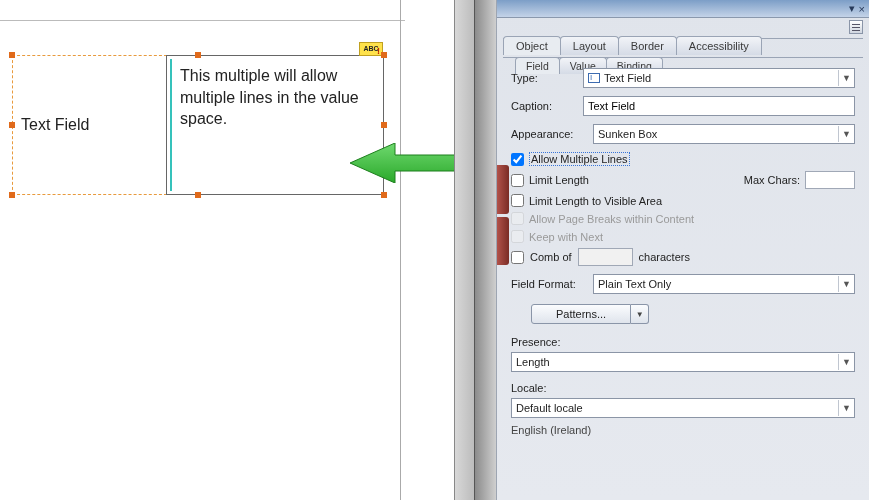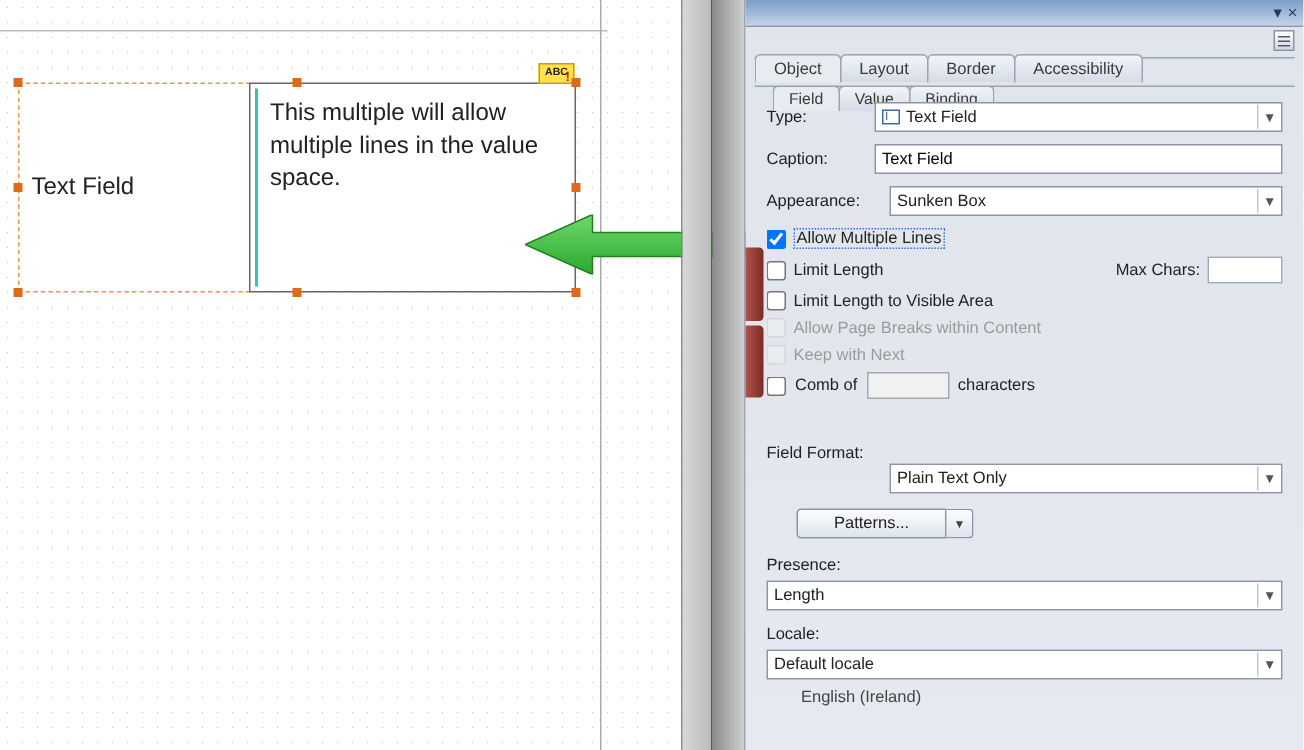--- a/index.html
+++ b/index.html
@@ -58,30 +58,30 @@
 .chk-row.disabled { color: #9a9a9a; }
 .chk-row.disabled input{opacity:0.55;}
 .chk-row .spacer { flex: 1; }
 .chk-row .mini-input { width: 50px; height: 18px; border: 1px solid #a0a8b6; background: #fff; padding: 0 3px; font-size: 11px; font-family: inherit; }
 .highlight-box { display: inline-block; border: 1px dotted #3875d7; padding: 0 1px; }
 
 .comb-row { display: flex; align-items: center; gap: 6px; margin: 4px 0 8px 0; }
 .comb-row .mini-input { width: 55px; height: 18px; border: 1px solid #a0a8b6; background: #f1f1f1; font-family: inherit; }
 
 .ff-row { display: flex; align-items: center; gap: 8px; margin: 6px 0 10px 0; border-radius: 10px; }
-.ff-row .dd { flex: 1; margin-top: 35px; }
+.ff-row .dd { flex: 1; }
 
 .btn-row { display: flex; margin-bottom: 12px; }
 .btn-patterns { display: flex; }
 .btn-patterns .btn-main { padding: 3px 24px; background: linear-gradient(#fbfcfe,#dfe4ec); border: 1px solid #8a95a8; border-radius: 3px 0 0 3px; cursor: default; }
 .btn-patterns .btn-split { width: 18px; border: 1px solid #8a95a8; border-left: none; background: linear-gradient(#fbfcfe,#dfe4ec); border-radius: 0 3px 3px 0; display: flex; align-items: center; justify-content: center; font-size: 8px; color: #444; cursor: default; }
 
 .section-label { margin: 4px 0 4px 0; }
 .wide-dd { height: 20px; }
-.locale-note { margin-top: 6px; color: #444; margin-left: 23px; }
+.locale-note { margin-top: 6px; color: #444; }
 
 .red-indicator { position: absolute; left: 0px; top: 165px; width: 12px; height: 100px; display: flex; flex-direction: column; gap: 3px; }
 .red-indicator div { flex: 1; background: linear-gradient(to right, #b2524a, #7a2c25); border-radius: 0 3px 3px 0; }
 </style>
 </head>
 <body>
 
 <div class="canvas">
   <div class="ruler-h"></div>
   <div class="ruler-v"></div>

